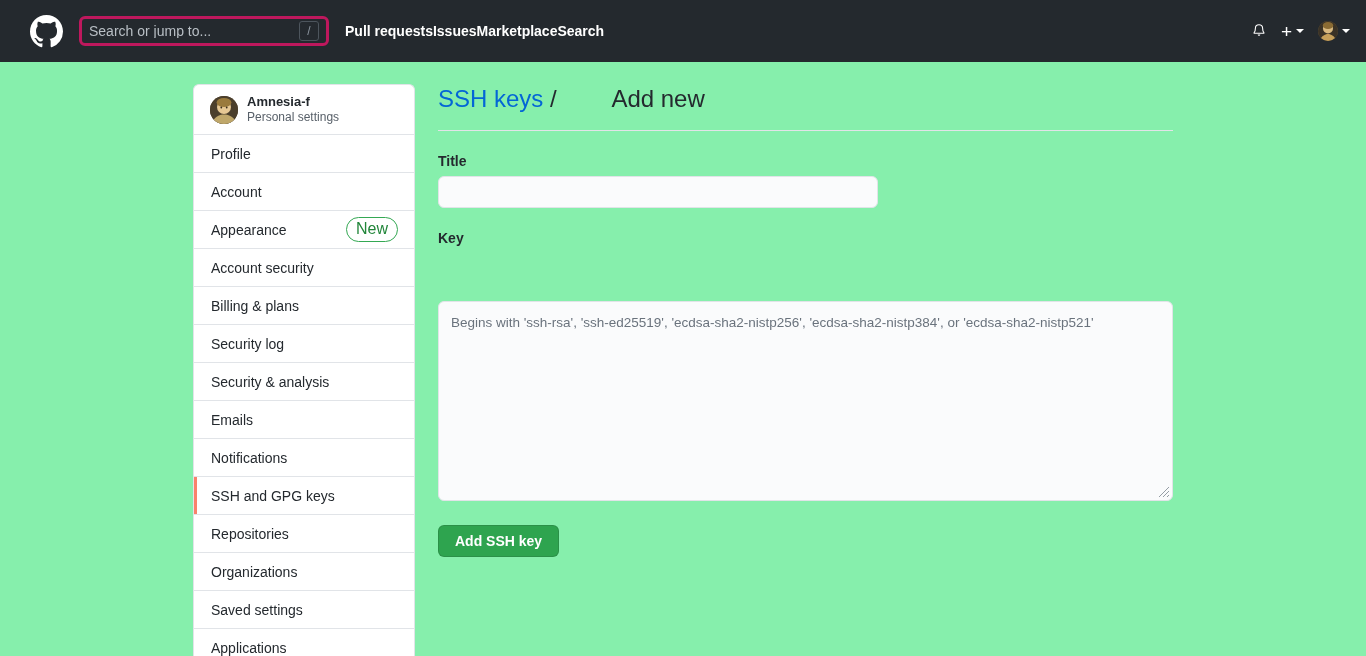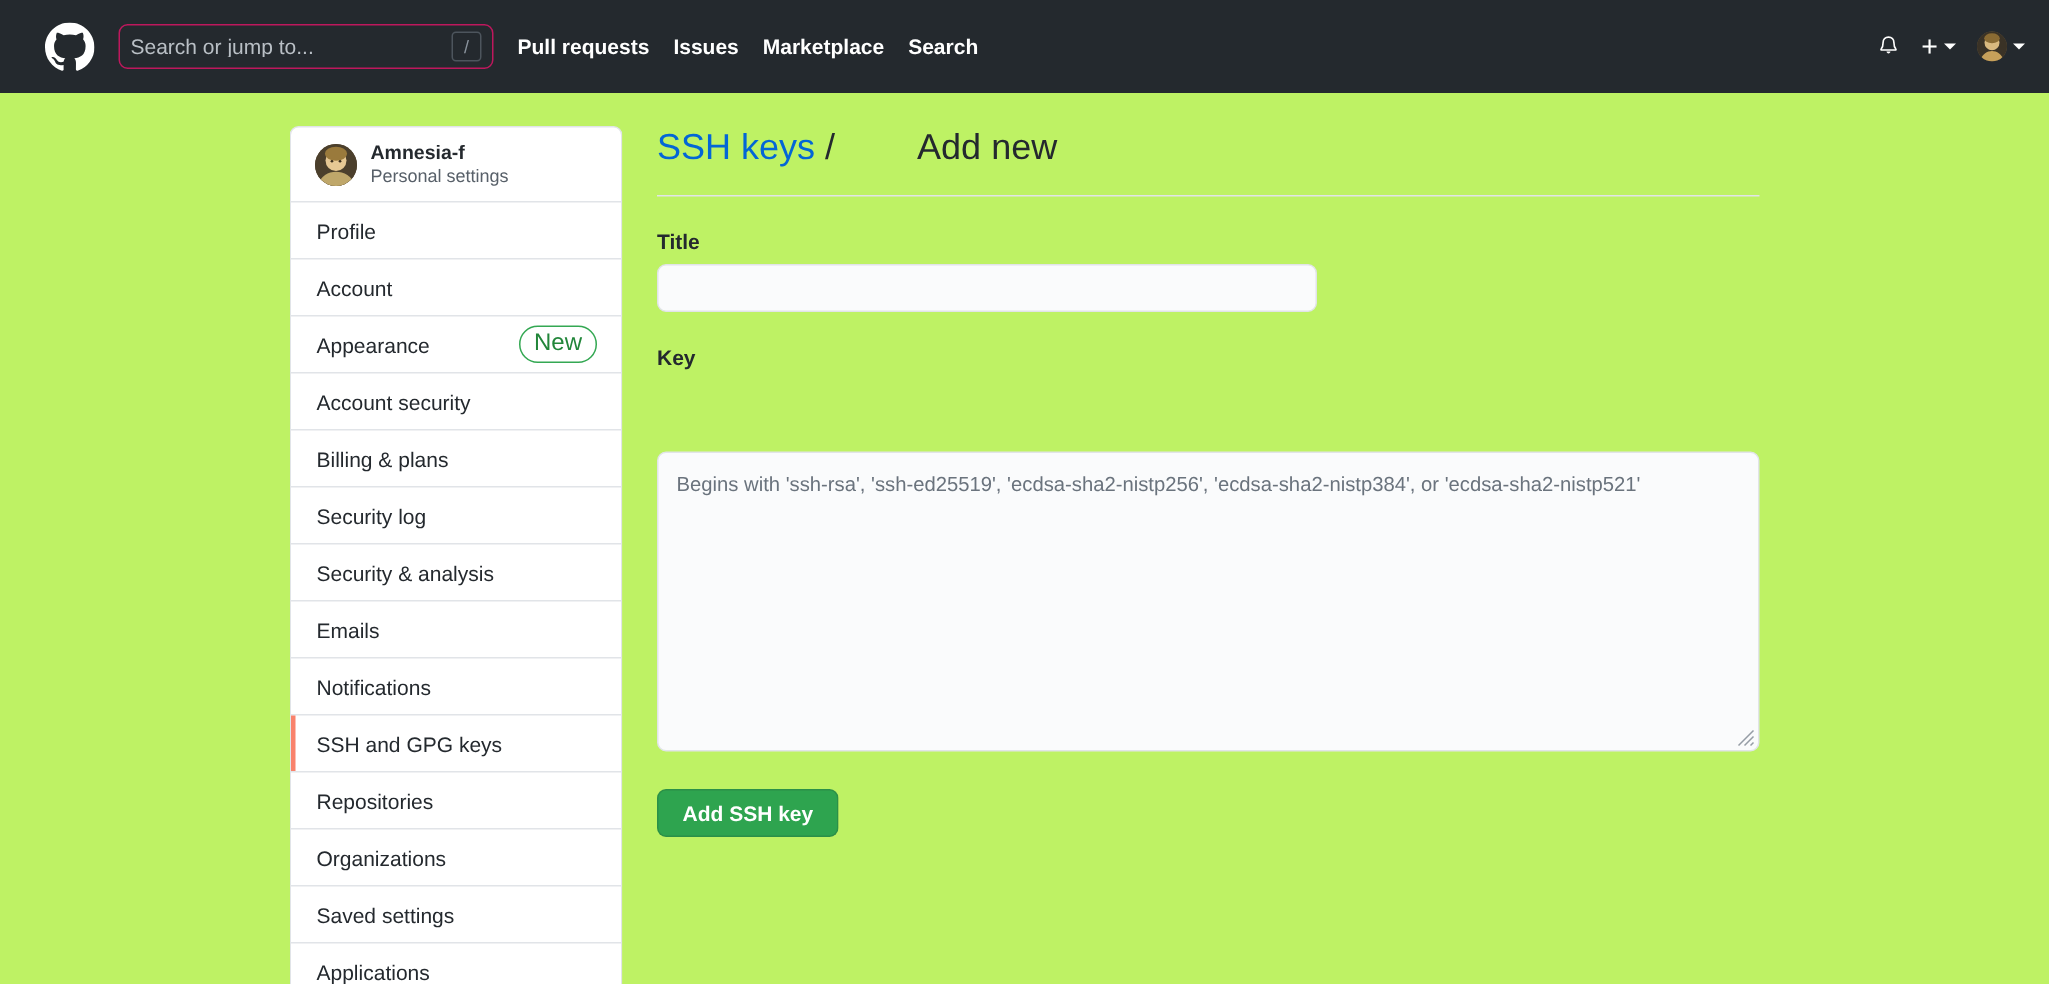--- a/index.html
+++ b/index.html
@@ -29,21 +29,21 @@
     width: 33px;
     height: 33px;
     margin-left: 14px;
     margin-right: 16px;
     flex: 0 0 auto;
     display: block;
   }
   .search-box {
     width: 250px;
     height: 30px;
-    border: 1px solid #be185d;
+    border: 3px solid #be185d;
     border-radius: 6px;
     background: #24292e;
     display: flex;
     align-items: center;
     padding: 0 7px;
     position: relative;
   }
   .search-placeholder {
     color: #b9bfc5;
     font-size: 14px;
@@ -61,21 +61,20 @@
     font-size: 12px;
     display: flex;
     align-items: center;
     justify-content: center;
     flex: 0 0 auto;
   }
   .nav-links {
     display: flex;
     align-items: center;
     margin-left: 16px;
-    gap: 16px;
   }
   .nav-link {
     color: #ffffff;
     font-size: 14px;
     font-weight: bold;
     text-decoration: none;
     white-space: nowrap;
     cursor: pointer;
   }
   .header-right {
@@ -114,21 +113,21 @@
     overflow: hidden;
     display: block;
     background: #6b5b3e;
   }
 
   
   .page {
     position: relative;
     width: 1366px;
     height: 594px;
-    background: #bef264;
+    background: #86efac;
   }
 
   
   .sidebar {
     position: absolute;
     left: 193px;
     top: 22px;
     width: 222px;
     border: 1px solid #e1e4e8;
     border-radius: 6px;

